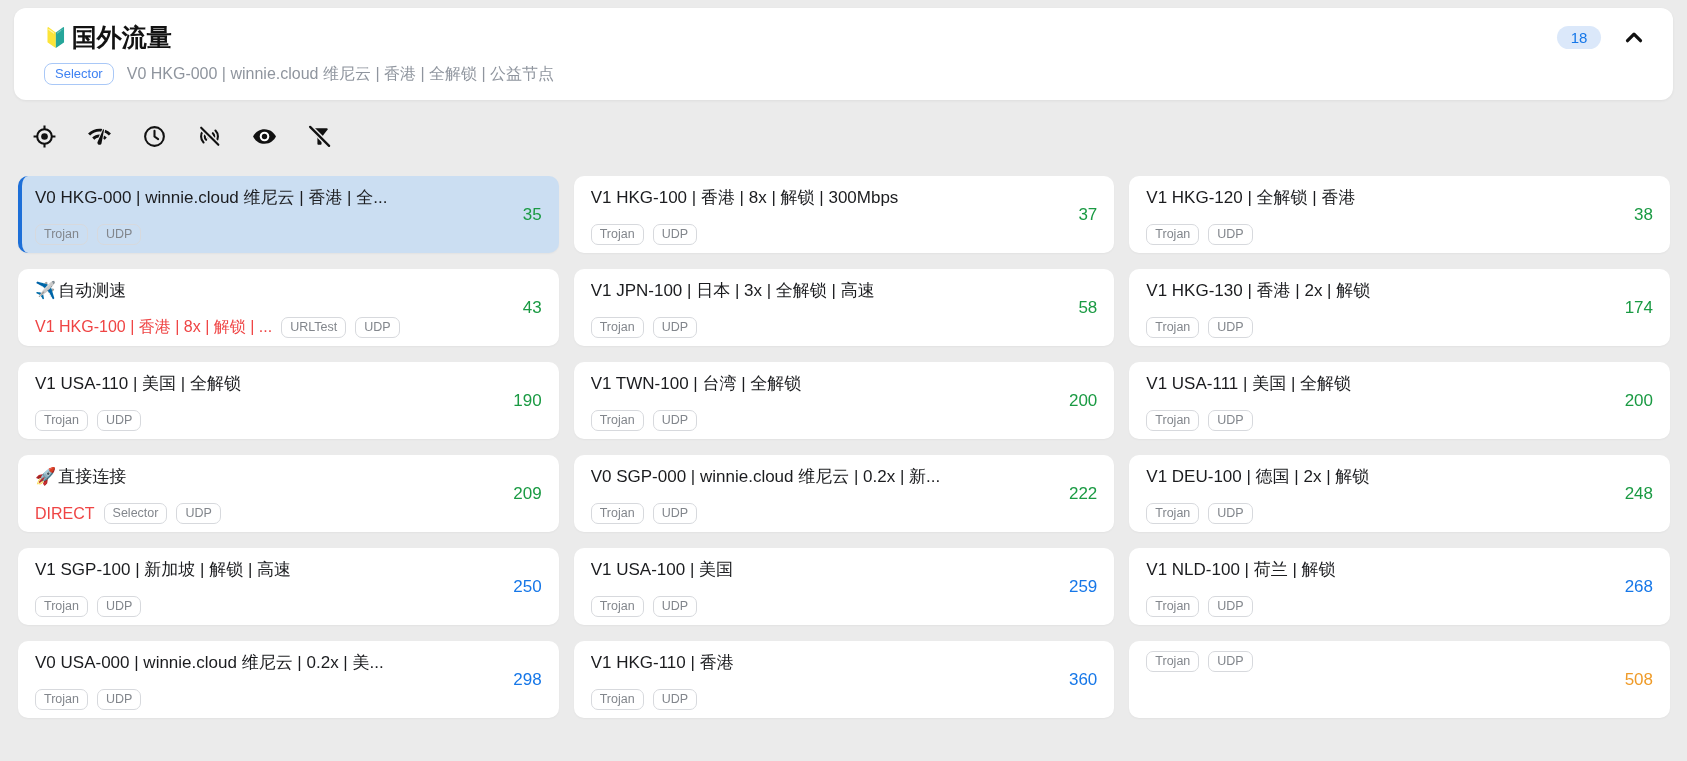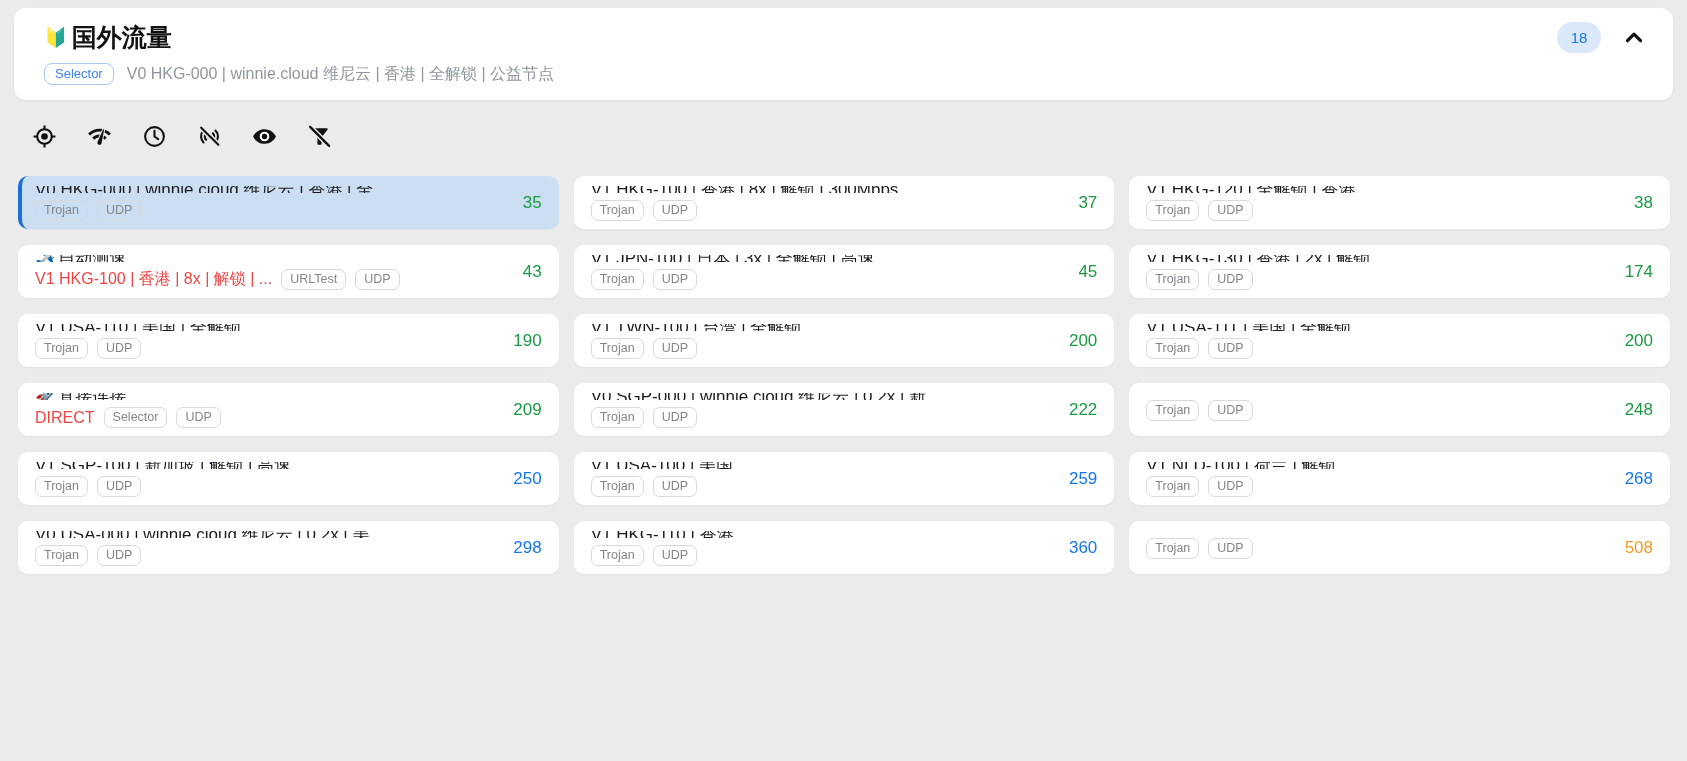--- a/index.html
+++ b/index.html
@@ -19,21 +19,21 @@
     background:#ffffff; border-radius:12px;
     box-shadow:0 1px 3px rgba(0,0,0,.06);
     padding:13px 26px 0 30px;
   }
   .header-top { display:flex; align-items:center; }
   .group-icon { font-size:19px; margin-right:4px; }
   .group-title { font-size:25px; font-weight:bold; color:#121212; }
   .header-right { margin-left:auto; display:flex; align-items:center; gap:20px; }
   .count-badge {
     background:#dbe8fa; color:#1677e8;
-    min-width:44px; height:31px; border-radius:16px;
+    min-width:44px; height:23px; border-radius:16px;
     display:flex; align-items:center; justify-content:center;
     font-size:15px;
   }
   .chevron-btn { width:26px; height:26px; cursor:pointer; display:flex; align-items:center; }
   .header-sub { display:flex; align-items:center; gap:13px; margin-top:9px; }
   .selector-pill {
     border:1px solid #a9c8f7; color:#3f82f2; background:#fff;
     border-radius:8px; padding:2px 10px 3px; font-size:13px; white-space:nowrap;
   }
   .current-selection { color:#8f959e; font-size:16px; white-space:nowrap; overflow:hidden; }
@@ -46,22 +46,22 @@
   .toolbar svg { width:25px; height:25px; display:block; cursor:pointer; }
 
   
   .grid {
     position:absolute; left:18px; right:17px; top:176px;
     display:grid; grid-template-columns:repeat(3,1fr);
     column-gap:15px; row-gap:16px;
   }
   .card {
     position:relative; background:#ffffff; border-radius:10px;
-    height:53px; padding:10px 62px 8px 17px;
-    display:flex; flex-direction:column; justify-content:center; gap:7px;
+    height:77px; padding:10px 62px 8px 17px;
+    display:flex; flex-direction:column; justify-content:space-between; gap:7px;
     box-shadow:0 1px 2px rgba(0,0,0,.04);
     overflow:hidden; cursor:pointer;
   }
   .card.selected {
     background:#cbdef2;
     border-left:4px solid #1d6fd8;
     padding-left:13px;
   }
   .card-title {
     font-size:17px; color:#1b1c1f;
@@ -189,21 +189,21 @@
   <div class="card">
     <div class="card-title">
 
       <span class="name-text">V1 JPN-100 | 日本 | 3x | 全解锁 | 高速</span>
     </div>
     <div class="card-sub">
 
     <span class="tag">Trojan</span>
         <span class="tag">UDP</span>
       </div>
-    <span class="latency" style="color: rgb(26, 154, 67);">45</span>
+    <span class="latency" style="color: rgb(26, 154, 67);">58</span>
   </div>
 
   <div class="card">
     <div class="card-title">
 
       <span class="name-text">V1 HKG-130 | 香港 | 2x | 解锁</span>
     </div>
     <div class="card-sub">
 
     <span class="tag">Trojan</span>
@@ -271,20 +271,24 @@
     </div>
     <div class="card-sub">
 
     <span class="tag">Trojan</span>
         <span class="tag">UDP</span>
       </div>
     <span class="latency" style="color: rgb(26, 154, 67);">222</span>
   </div>
 
   <div class="card">
+    <div class="card-title">
+
+      <span class="name-text">V1 DEU-100 | 德国 | 2x | 解锁</span>
+    </div>
     <div class="card-sub">
 
     <span class="tag">Trojan</span>
         <span class="tag">UDP</span>
       </div>
     <span class="latency" style="color: rgb(26, 154, 67);">248</span>
   </div>
 
   <div class="card">
     <div class="card-title">

